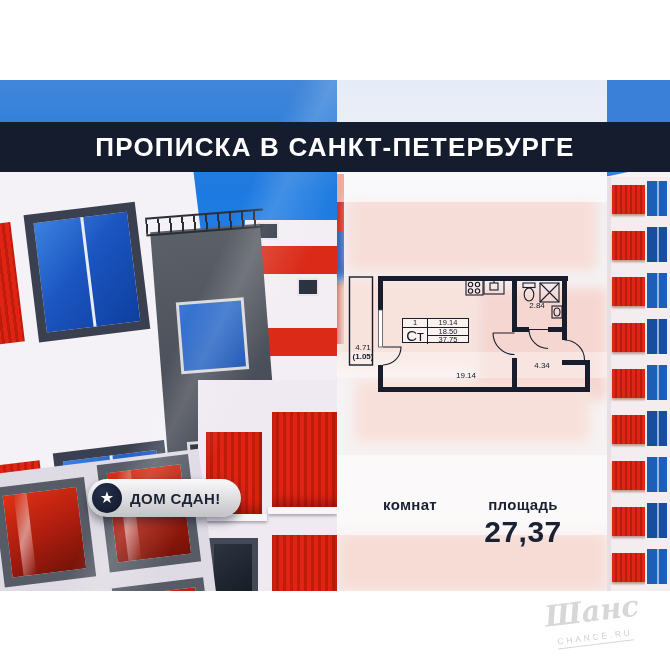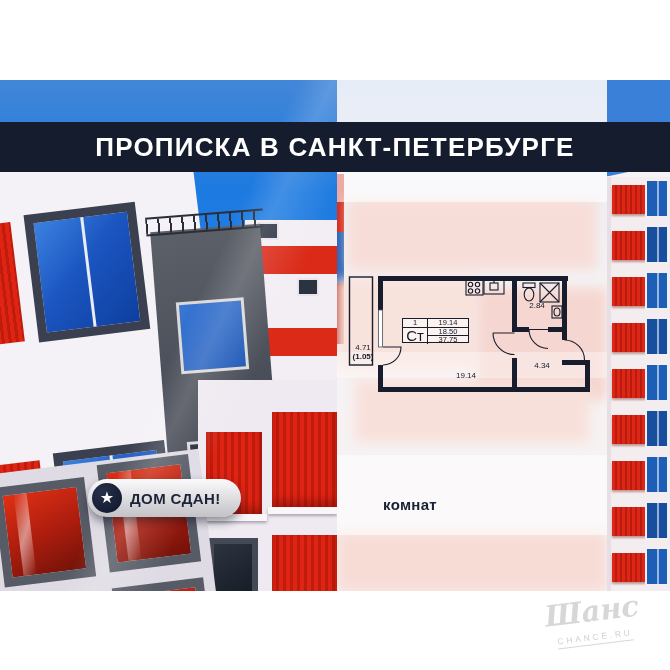--- a/index.html
+++ b/index.html
@@ -272,20 +272,24 @@
         <div class="fp-label u" style="left:176px;top:29px;width:26px;">2.84</div>
         <div class="fp-label u" style="left:180px;top:89px;width:28px;">4.34</div>
         <div class="fp-label u" style="left:102px;top:99px;width:32px;">19.14</div>
         <div class="fp-label u" style="left:0;top:71px;width:30px;">4.71</div>
         <div class="fp-label" style="left:0;top:80px;width:30px;font-weight:bold;">(1.05)</div>
       </div>
 
       <div class="summary-col col-rooms">
         <div class="lbl">комнат</div>
       </div>
+      <div class="summary-col col-area">
+        <div class="lbl">площадь</div>
+        <div class="val">27,37</div>
+      </div>
     </div>
 
     <div class="panel-right">
       <div class="rbuilding">
         <div class="floor">
             <div class="fb"></div>
             <div class="fw"></div>
           </div>
         <div class="floor">
             <div class="fb"></div>

